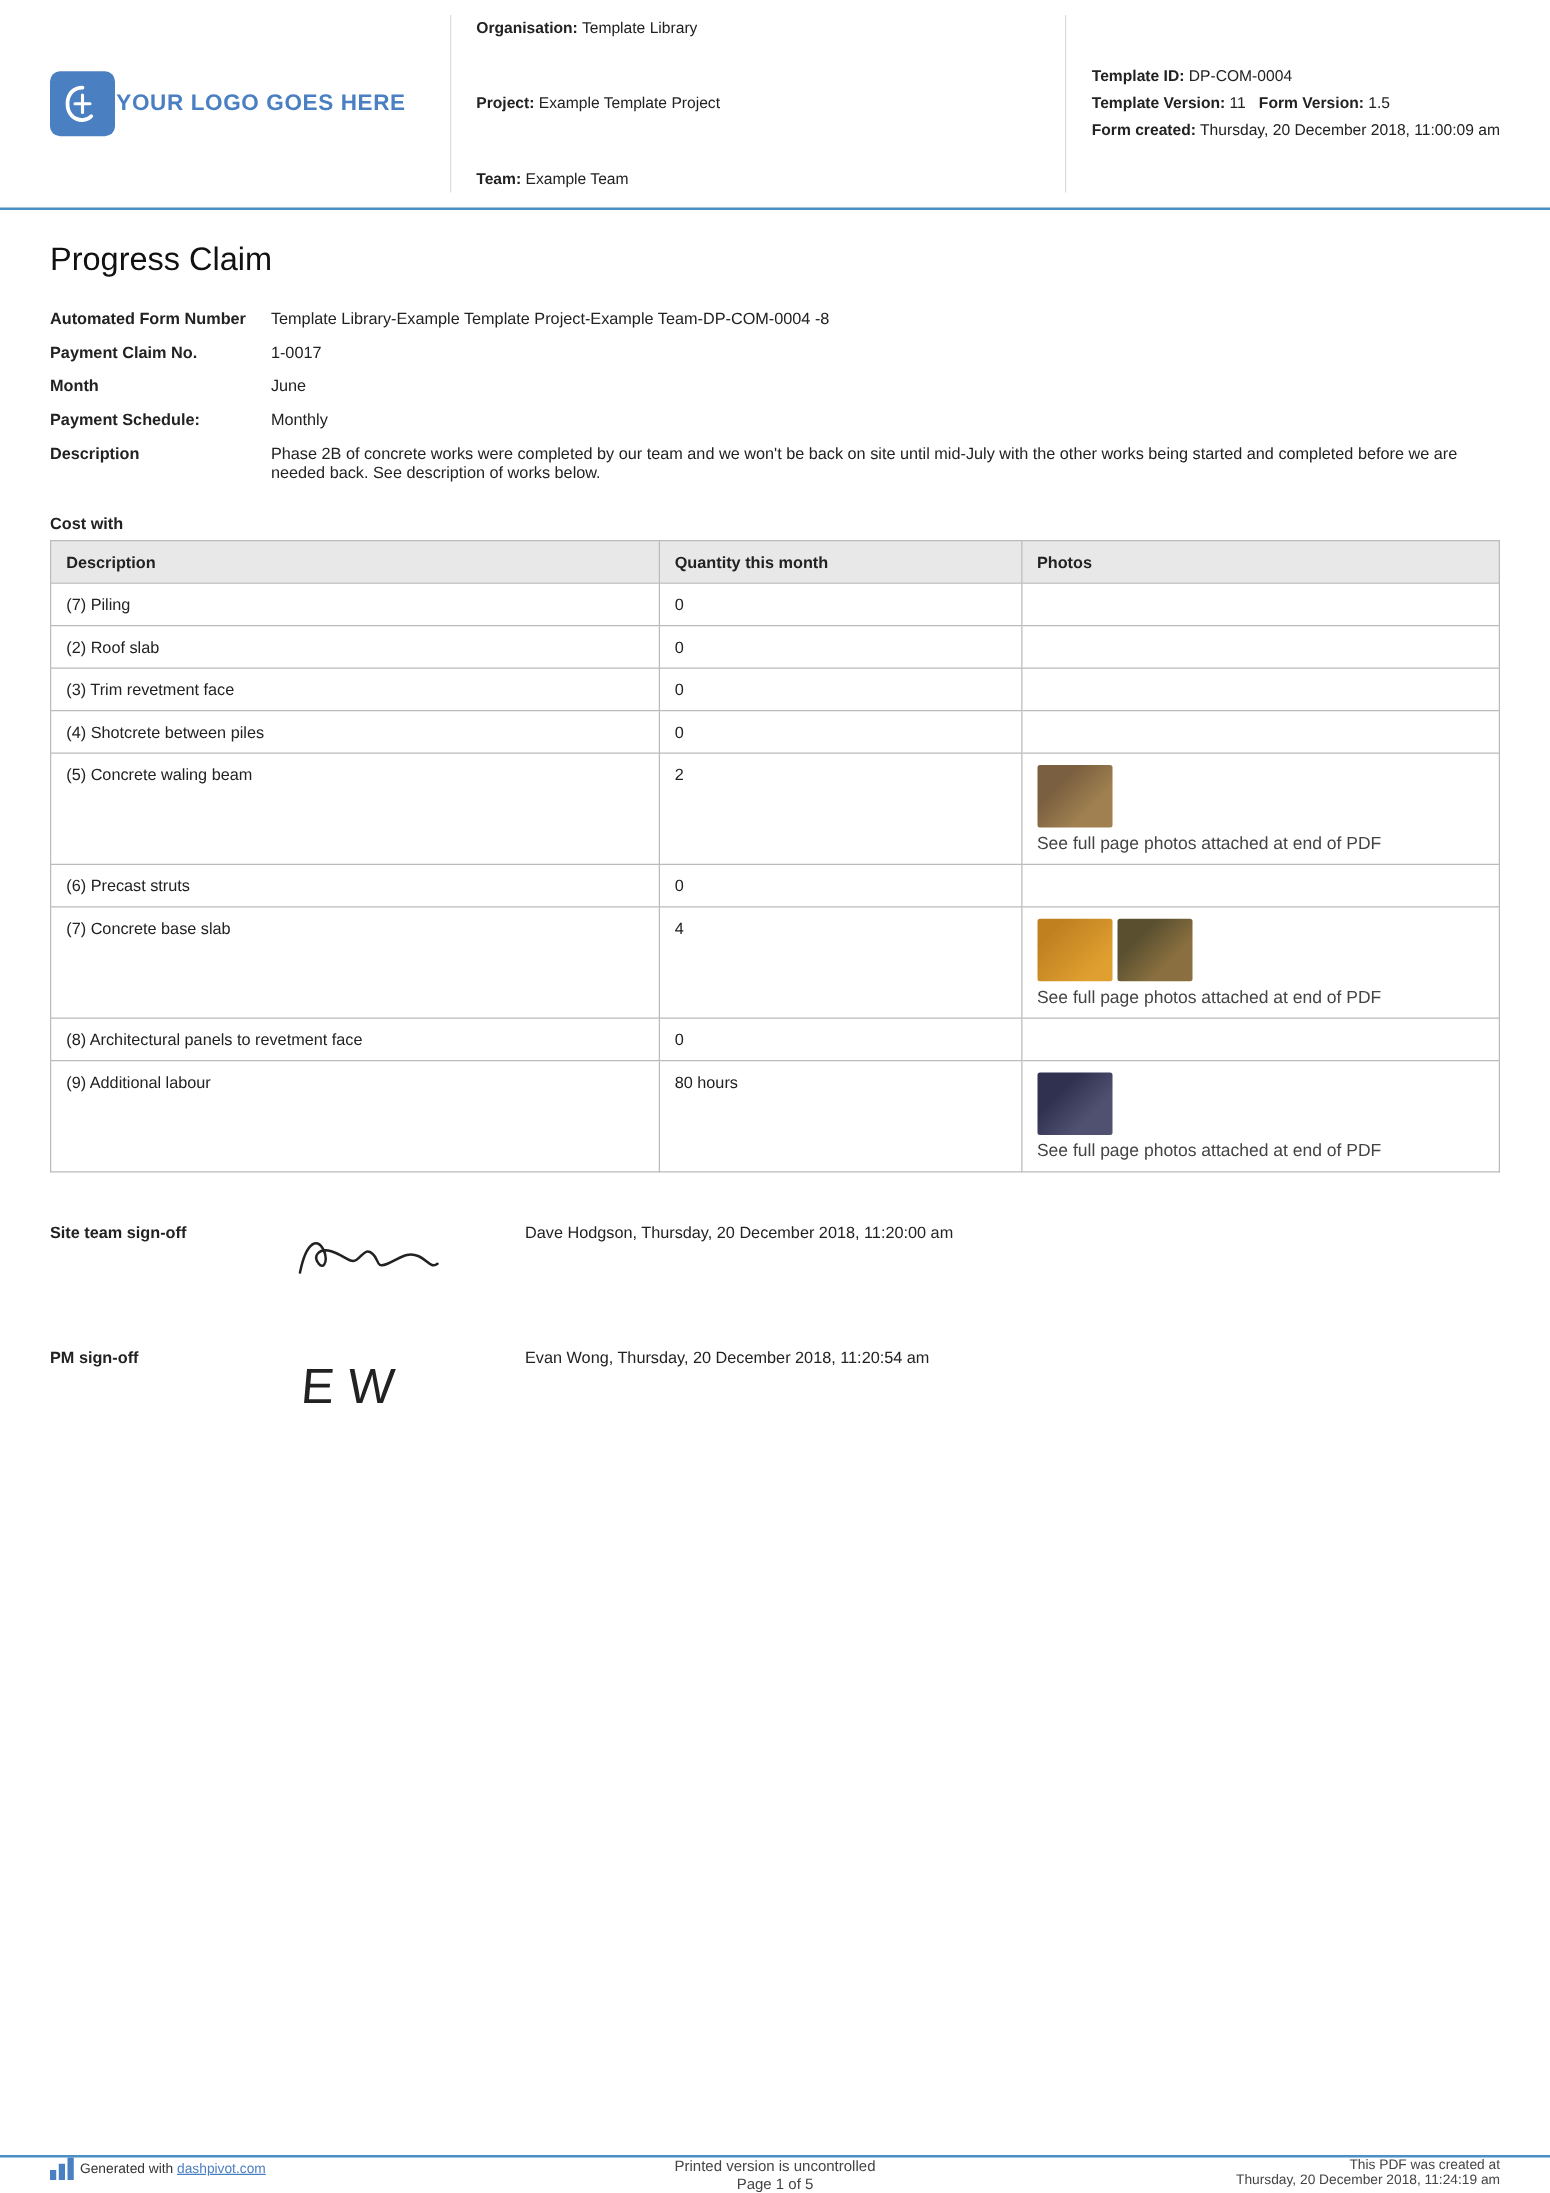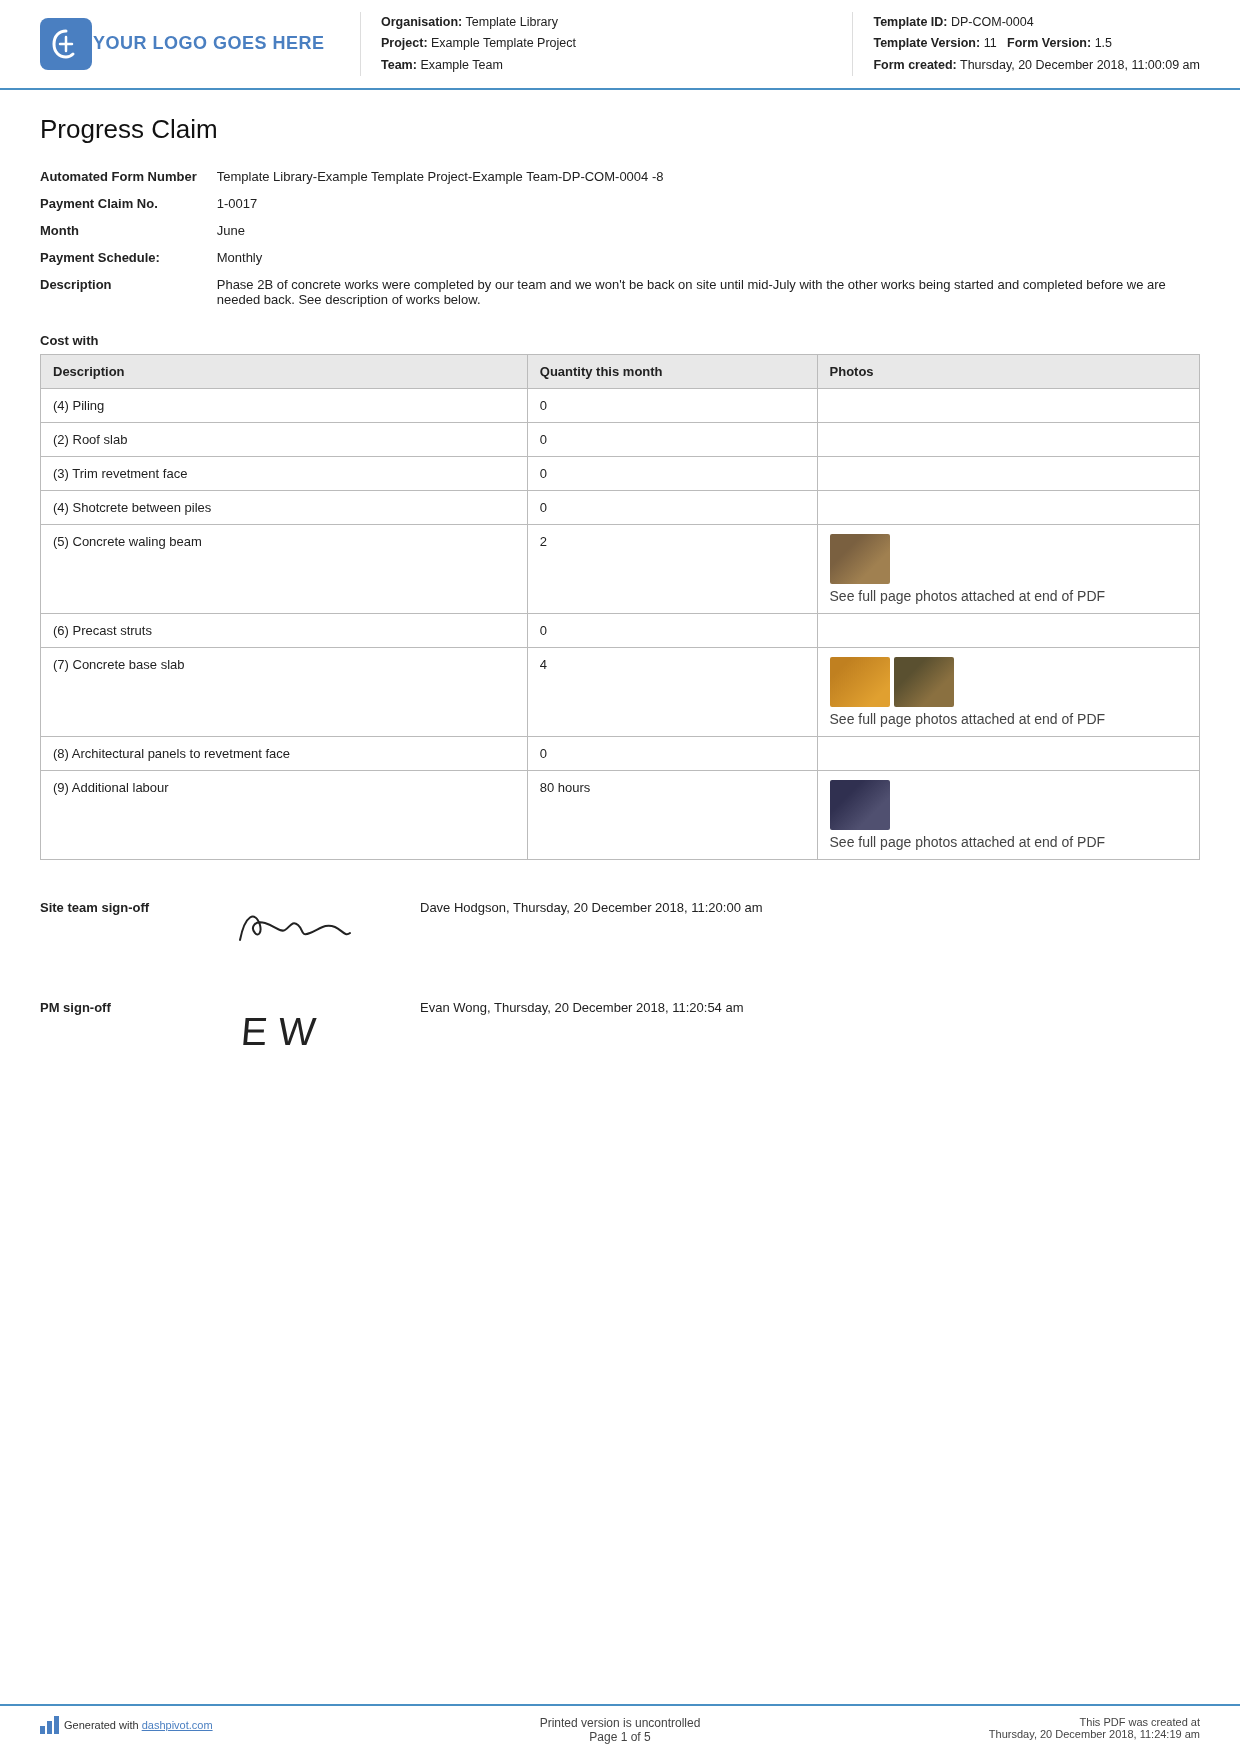--- a/index.html
+++ b/index.html
@@ -49,20 +49,21 @@
       color: #4a7fc1;
       letter-spacing: 0.5px;
     }
     .header-meta-center {
       flex: 1;
       display: flex;
       flex-direction: column;
       justify-content: center;
       padding-left: 20px;
       border-left: 1px solid #ddd;
+      gap: 39px;
     }
     .header-meta-center p { font-size: 12.5px; line-height: 1.7; }
     .header-meta-center span.label { font-weight: bold; }
     .header-meta-right {
       min-width: 300px;
       display: flex;
       flex-direction: column;
       justify-content: center;
       padding-left: 20px;
       border-left: 1px solid #ddd;
@@ -188,21 +189,21 @@
     }
     .signoff-info {
       font-size: 13px;
       padding-top: 10px;
       padding-left: 20px;
     }
 
     
     .footer {
       border-top: 2px solid #4a90c4;
-      padding: 10px 40px;
+      padding: 0 40px;
       display: flex;
       align-items: flex-start;
       gap: 0;
       margin-top: auto;
     }
     .footer-left {
       flex: 1;
       font-size: 11px;
       color: #333;
       display: flex;
@@ -322,21 +323,21 @@
     <table class="cost-table">
       <thead>
         <tr>
           <th>Description</th>
           <th>Quantity this month</th>
           <th>Photos</th>
         </tr>
       </thead>
       <tbody id="cost-tbody">
           <tr>
-    <td>(4) Piling</td>
+    <td>(7) Piling</td>
     <td>0</td>
     <td></td>
   </tr>
           <tr>
     <td>(2) Roof slab</td>
     <td>0</td>
     <td></td>
   </tr>
           <tr>
     <td>(3) Trim revetment face</td>

